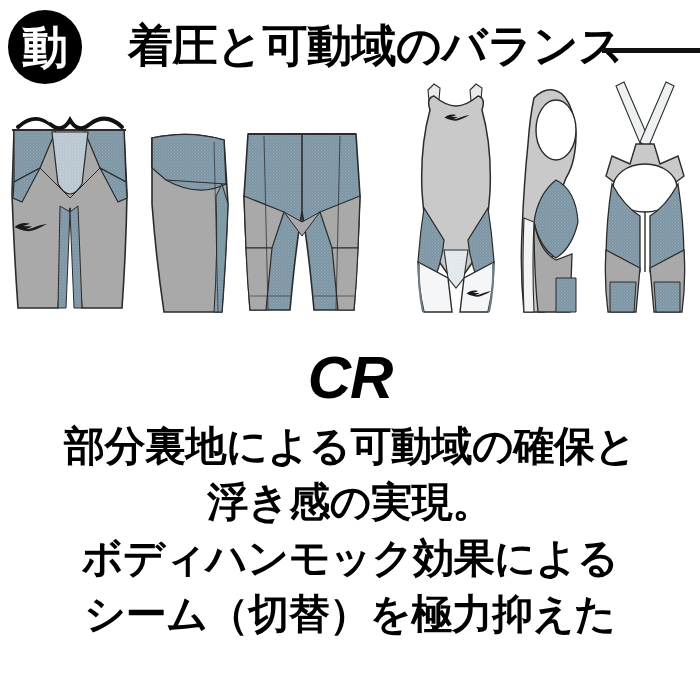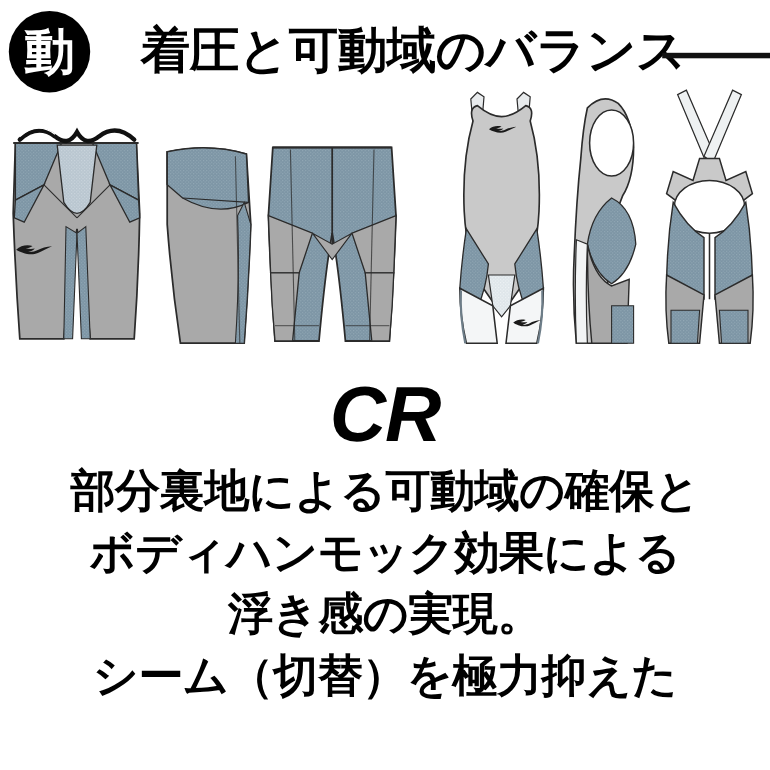--- a/index.html
+++ b/index.html
@@ -74,21 +74,21 @@
   }
 
   
   .cr {
     position: absolute;
     left: 0;
     top: 338;
     top: 338px;
     width: 700px;
     text-align: center;
-    font-size: 71px;
+    font-size: 60px;
     font-weight: 800;
     font-style: italic;
     line-height: 80px;
     letter-spacing: -1px;
   }
 
   
   .copy {
     position: absolute;
     left: 0;
@@ -262,16 +262,16 @@
       <path d="M610 210 L636 210 L634 240 L610 240 Z" fill="url(#mesh)" stroke="#2b2b2b" stroke-width="1"></path>
       <path d="M680 210 L654 210 L656 240 L680 240 Z" fill="url(#mesh)" stroke="#2b2b2b" stroke-width="1"></path>
     </g>
   </svg>
 </div>
 
 <div class="cr">CR</div>
 
 <div class="copy">
   <div class="line">部分裏地による可動域の確保と</div>
+  <div class="line">浮き感の実現。</div>
   <div class="line">ボディハンモック効果による</div>
-  <div class="line">浮き感の実現。</div>
   <div class="line">シーム（切替）を極力抑えた</div>
 </div>
 
 </body></html>

